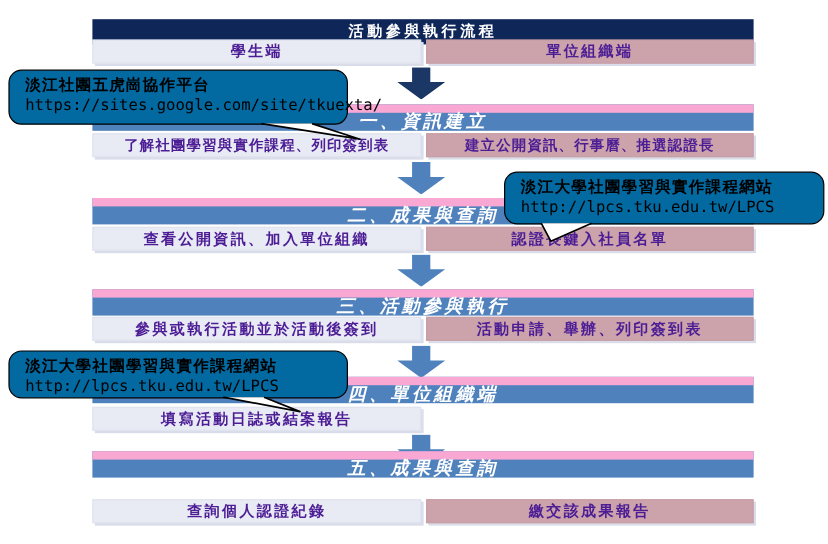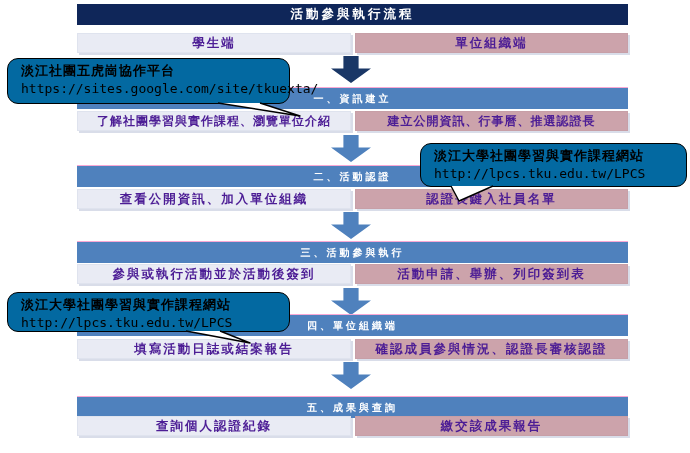--- a/index.html
+++ b/index.html
@@ -3,37 +3,37 @@
 <meta charset="utf-8">
 <style>
   html,body{margin:0;padding:0;background:#fff;}
   #canvas{
     position:relative;width:690px;height:453px;background:#fff;overflow:hidden;
     font-family:"Liberation Serif","DejaVu Serif",serif;
   }
   .abs{position:absolute;box-sizing:border-box;}
   
   .title-bar{
-    left:77px;top:4px;width:551px;height:21px;background:#0F2659;
+    left:77px;top:16px;width:551px;height:21px;background:#0F2659;
     color:#fff;font-weight:bold;font-size:12.5px;letter-spacing:3px;
     display:flex;align-items:center;justify-content:center;
   }
   
   .cell{
     height:20px;display:flex;align-items:center;justify-content:center;
     font-weight:bold;font-size:12.5px;letter-spacing:2px;color:#4c1d95;
     box-shadow:2px 2px 0 0 #d9dde9;
   }
   .cell-l{left:77px;width:274px;background:#E9EBF4;border:1px solid #dfe3ee;}
   .cell-r{left:355px;width:273px;background:#CCA3AB;border:1px solid #c79fa7;}
   
   .band{
-    left:77px;width:551px;height:22px;background:#4F81BD;border-top:1px solid #f9a8d4;
-    color:#fff;font-weight:bold;font-size:10px;letter-spacing:3px;
-    display:flex;align-items:center;justify-content:center;
+    left:77px;width:551px;height:22px;background:#4F81BD;border-top:7px solid #f9a8d4;
+    color:#fff;font-weight:bold;font-size:15px;letter-spacing:3px;
+    display:flex;align-items:center;justify-content:center;font-style:italic;
   }
   
   .arrow{
     left:331px;width:40px;height:27px;background:#4F81BD;
     clip-path:polygon(31% 0,69% 0,69% 46%,100% 46%,50% 100%,0 46%,31% 46%);
   }
   .arrow.navy{background:#1A3766;}
   
   .callout{
     background:#0369a1;border:1.5px solid #000;border-radius:11px;
@@ -55,44 +55,43 @@
 <div id="canvas">
 
   <div class="abs title-bar">活動參與執行流程</div>
 
   <div class="abs cell cell-l" style="top:33px;">學生端</div>
   <div class="abs cell cell-r" style="top:33px;">單位組織端</div>
 
   <div class="abs arrow navy" style="top:56px;"></div>
 
   <div class="abs band" style="top:87px;">一、資訊建立</div>
-  <div class="abs cell cell-l" style="top:111px;font-size:12px;letter-spacing:1px;">了解社團學習與實作課程、瀏覽單位介紹</div>
+  <div class="abs cell cell-l" style="top:111px;font-size:12px;letter-spacing:1px;">了解社團學習與實作課程、列印簽到表</div>
   <div class="abs cell cell-r" style="top:111px;font-size:12px;letter-spacing:1px;">建立公開資訊、行事曆、推選認證長</div>
 
   <div class="abs arrow" style="top:135px;"></div>
 
-  <div class="abs band" style="top:165px;">二、活動認證</div>
+  <div class="abs band" style="top:165px;">二、成果與查詢</div>
   <div class="abs cell cell-l" style="top:189px;">查看公開資訊、加入單位組織</div>
   <div class="abs cell cell-r" style="top:189px;">認證長鍵入社員名單</div>
 
   <div class="abs arrow" style="top:212px;"></div>
 
   <div class="abs band" style="top:241px;">三、活動參與執行</div>
   <div class="abs cell cell-l" style="top:264px;">參與或執行活動並於活動後簽到</div>
   <div class="abs cell cell-r" style="top:264px;">活動申請、舉辦、列印簽到表</div>
 
   <div class="abs arrow" style="top:288px;"></div>
 
   <div class="abs band" style="top:314px;">四、單位組織端</div>
   <div class="abs cell cell-l" style="top:339px;">填寫活動日誌或結案報告</div>
-  <div class="abs cell cell-r" style="top:339px;">確認成員參與情況、認證長審核認證</div>
 
   <div class="abs arrow" style="top:362px;"></div>
 
-  <div class="abs band" style="top:376px;margin-top:20px;">五、成果與查詢</div>
+  <div class="abs band" style="top:376px;">五、成果與查詢</div>
   <div class="abs cell cell-l" style="top:416px;">查詢個人認證紀錄</div>
   <div class="abs cell cell-r" style="top:416px;">繳交該成果報告</div>
 
   <div class="abs callout" style="left:7px;top:58px;width:283px;height:46px;">
     <div class="c-title">淡江社團五虎崗協作平台</div>
     <div class="c-url">https://sites.google.com/site/tkuexta/</div>
     <svg class="tail" style="left:196px;top:44px;" width="104" height="17" viewBox="0 0 104 17">
       <path d="M14,0 L96,13 L56,0" fill="#ffffff" stroke="#000000" stroke-width="1.4" stroke-linejoin="round"></path>
     </svg>
   </div>

